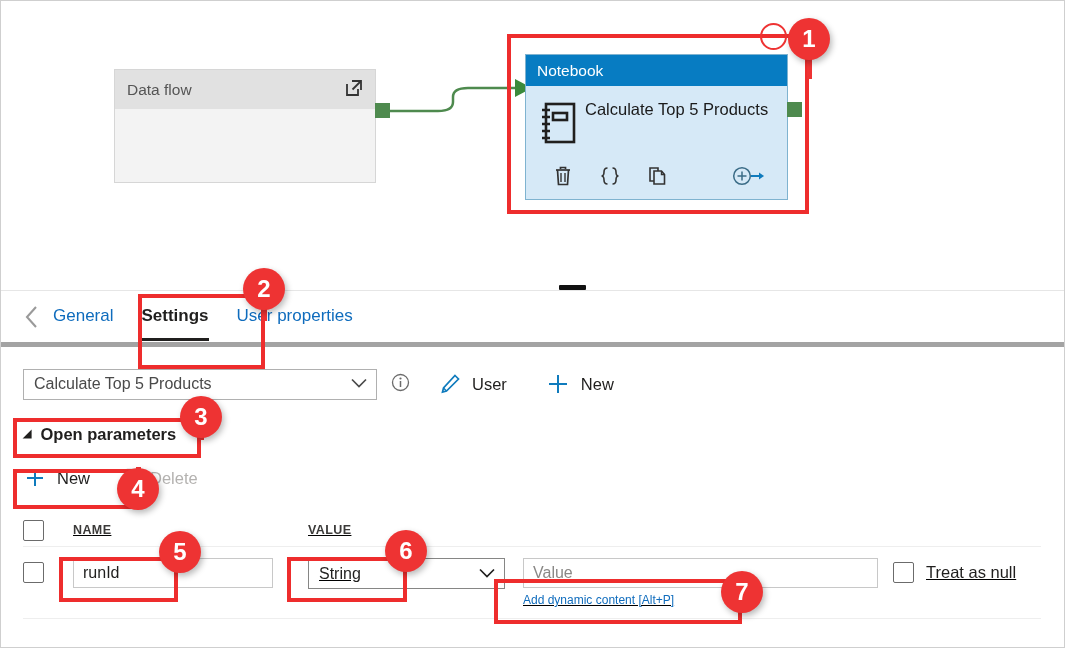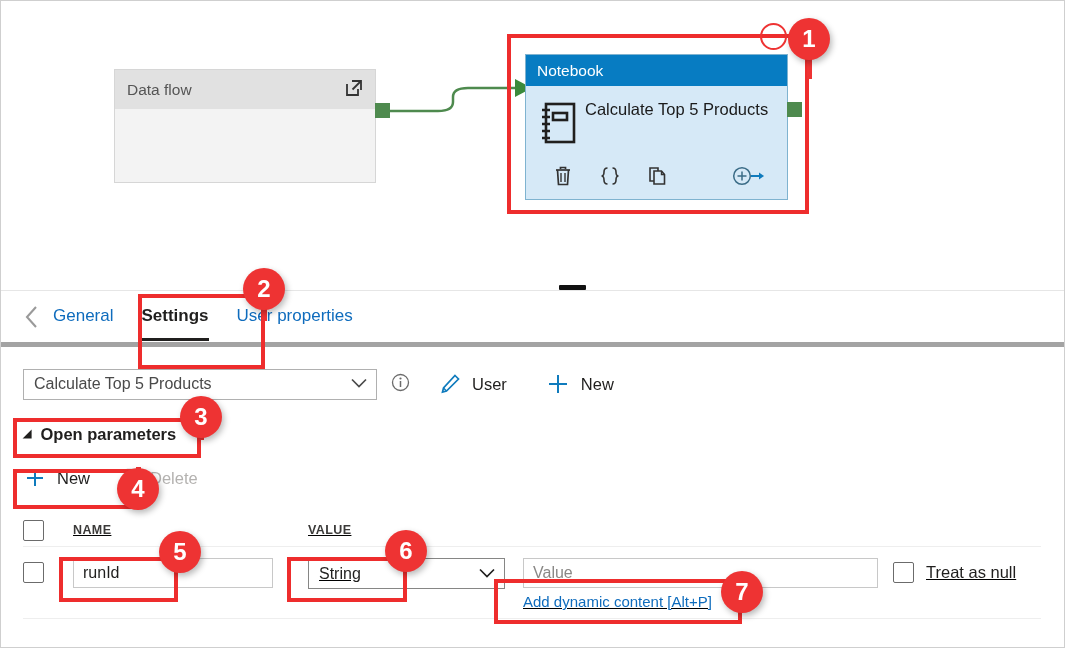--- a/index.html
+++ b/index.html
@@ -361,21 +361,21 @@
     background: #ffffff;
     box-sizing: border-box;
     font-family: "Liberation Sans", sans-serif;
     font-size: 16px;
     color: #201f1e;
     padding: 0 9px;
   }
   .value-input::placeholder { color: #8a8886; }
   .dyn-link {
     margin-top: 5px;
-    font-size: 15px;
+    font-size: 12px;
     color: #0f6cbd;
     cursor: pointer;
     width: max-content;
   }
   .treat-null {
     display: flex;
     align-items: center;
     margin-left: 15px;
     padding-top: 4px;
   }

